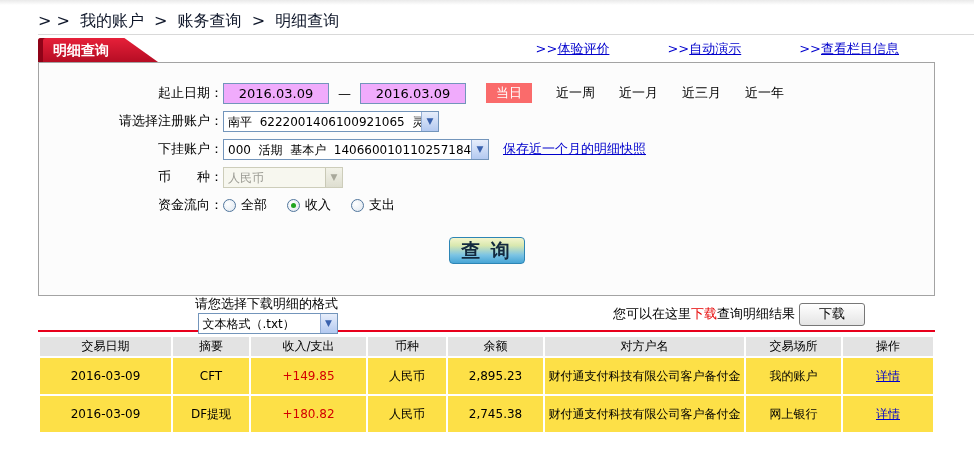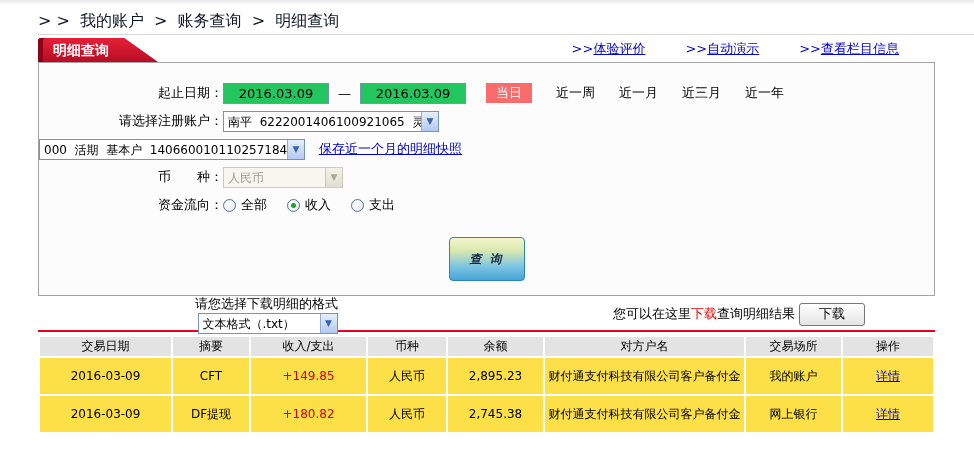--- a/index.html
+++ b/index.html
@@ -10,29 +10,29 @@
   .breadcrumb { margin:6px 8px 0 38px; color:#0f172a; font-size:16px; height:17px; }
   .breadcrumb span { cursor:default; }
   .breadcrumb .sep { margin:0 5px; }
   .breadcrumb-rule { border:none; border-top:1px solid #d9d9d9; margin:6px 0 0 38px; }
 
   .tab-row { margin:3px 39px 0 38px; height:24px; display:flex; justify-content:space-between; align-items:flex-end; }
   .tab { width:120px; height:24px; line-height:24px; padding-left:15px; color:#fff; font-weight:bold; font-size:14px;
     background:linear-gradient(#e62039,#b60d24);
     clip-path:polygon(0 0, 72% 0, 100% 100%, 0 100%);
     box-shadow:inset 5px 0 0 #8f0318; border-top-left-radius:3px; }
-  .top-links { display:flex; gap:40px; margin-right:36px; padding-bottom:4px; }
+  .top-links { display:flex; gap:58px; margin-right:36px; padding-bottom:4px; }
   .top-link { color:#0000cc; font-size:13px; cursor:pointer; white-space:nowrap; }
   .top-link .lbl { text-decoration:underline; }
 
   .panel { margin:0 39px 0 38px; height:234px; border:1px solid #a3a3a3; background:#fcfcfc; padding-top:16px; }
   .form-row { display:flex; align-items:center; height:28px; }
   .form-label { flex:0 0 184px; width:184px; text-align:right; white-space:pre; }
 
-  .date-input { width:106px; height:21px; border:1px solid #7395bb; background:#22c55e; text-align:center;
+  .date-input { width:106px; height:21px; border:1px solid #7395bb; background:#f0abfc; text-align:center;
     font-family:"DejaVu Sans","Liberation Sans",sans-serif; font-size:13px; color:#000; }
   .dash { margin:0 9px; }
   .badge { margin-left:20px; background:#fa6b6b; color:#fff; padding:2px 10px; line-height:16px; cursor:pointer; }
   .quick { margin-left:24px; cursor:pointer; }
 
   .select { display:flex; align-items:stretch; height:21px; border:1px solid #7395bb; background:#fff; cursor:pointer; }
   .select-text { flex:1; padding:2px 4px 0 4px; white-space:pre; overflow:hidden; font-size:12px; }
   .select-arrow { width:17px; display:flex; align-items:center; justify-content:center;
     background:linear-gradient(#e7eefb,#b3c9f0); border-left:1px solid #93aed6; color:#3a62ae; font-size:9px; }
   .sel-register { width:216px; }
@@ -42,24 +42,24 @@
   .select.disabled .select-arrow { background:linear-gradient(#f2f2e8,#deded0); border-left-color:#c9c9b6; color:#a8a89a; }
   .snap-link { margin-left:14px; color:#0000cc; text-decoration:underline; cursor:pointer; }
 
   .radio-item { display:flex; align-items:center; margin-right:20px; cursor:pointer; }
   .radio { width:13px; height:13px; border-radius:50%; border:1px solid #51769c;
     background:radial-gradient(circle at 35% 35%, #ffffff, #dde6ef); margin-right:5px; position:relative; }
   .radio.checked::after { content:""; position:absolute; left:3px; top:3px; width:5px; height:5px;
     border-radius:50%; background:#1fa51f; }
 
   .btn-row { display:flex; justify-content:center; margin-top:18px; }
-  .query-btn { width:76px; height:44px; border:1px solid #2d85b5; border-radius:4px;
+  .query-btn { width:76px; height:27px; border:1px solid #2d85b5; border-radius:4px;
     background:linear-gradient(180deg,#f4f5cd 0%,#d9e8af 30%,#7cc4e4 68%,#47a5d6 100%);
-    font-family:"DejaVu Sans","Liberation Sans",sans-serif; font-weight:bold; font-size:12px; color:#13293f;
-    letter-spacing:2px; cursor:pointer;font-style:italic; }
+    font-family:"DejaVu Sans","Liberation Sans",sans-serif; font-weight:bold; font-size:19px; color:#13293f;
+    letter-spacing:2px; cursor:pointer; }
 
   .download-row { display:flex; align-items:center; margin:6px 39px 0 38px; height:24px; }
   .dl-left { display:flex; align-items:center; margin-left:157px;flex-direction:column; }
   .sel-format { width:140px; margin-left:2px; }
   .dl-right { margin-left:auto; display:flex; align-items:center; margin-right:70px; }
   .dl-red { color:#e60000; cursor:pointer; }
   .dl-btn { margin-left:4px; width:66px; height:23px; border:1px solid #777; border-radius:3px;
     background:linear-gradient(#ffffff,#e4e4e4);
     font-family:"DejaVu Sans","Liberation Sans",sans-serif; font-size:13px; color:#000; cursor:pointer; }
 
@@ -112,20 +112,21 @@
 
   <div class="form-row">
     <span class="form-label">请选择注册账户：</span>
     <div class="select sel-register">
       <span class="select-text">南平  6222001406100921065  灵通卡</span>
       <span class="select-arrow">▼</span>
     </div>
   </div>
 
   <div class="form-row">
+    <span class="form-label">下挂账户：</span>
     <div class="select sel-sub">
       <span class="select-text">000  活期  基本户  1406600101102571848</span>
       <span class="select-arrow">▼</span>
     </div>
     <span class="snap-link">保存近一个月的明细快照</span>
   </div>
 
   <div class="form-row">
     <span class="form-label">币　　种：</span>
     <div class="select sel-currency disabled">

